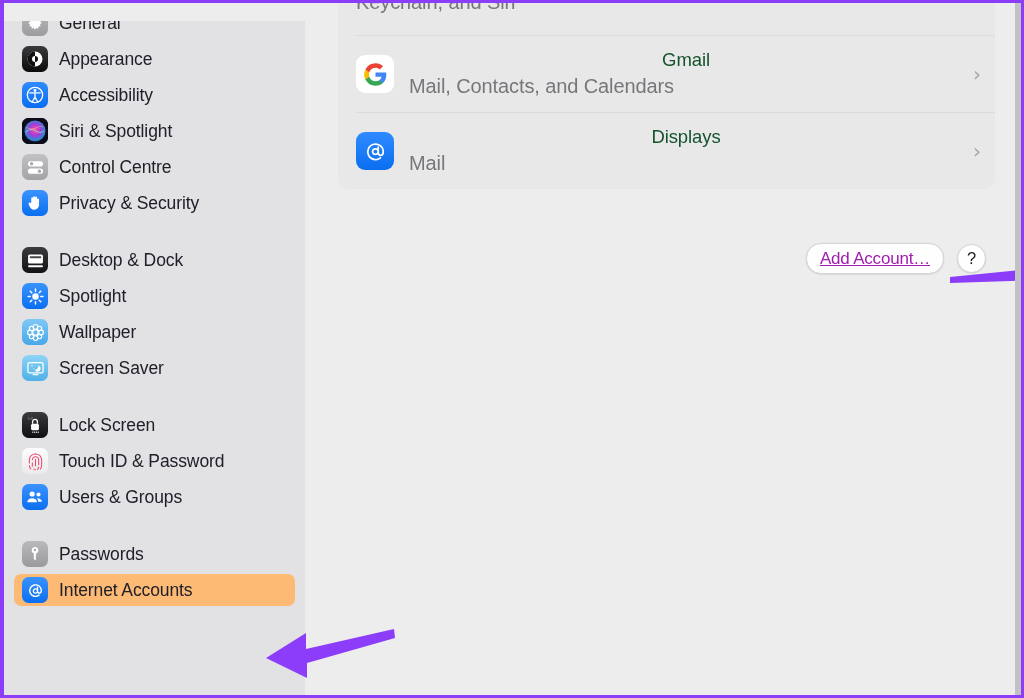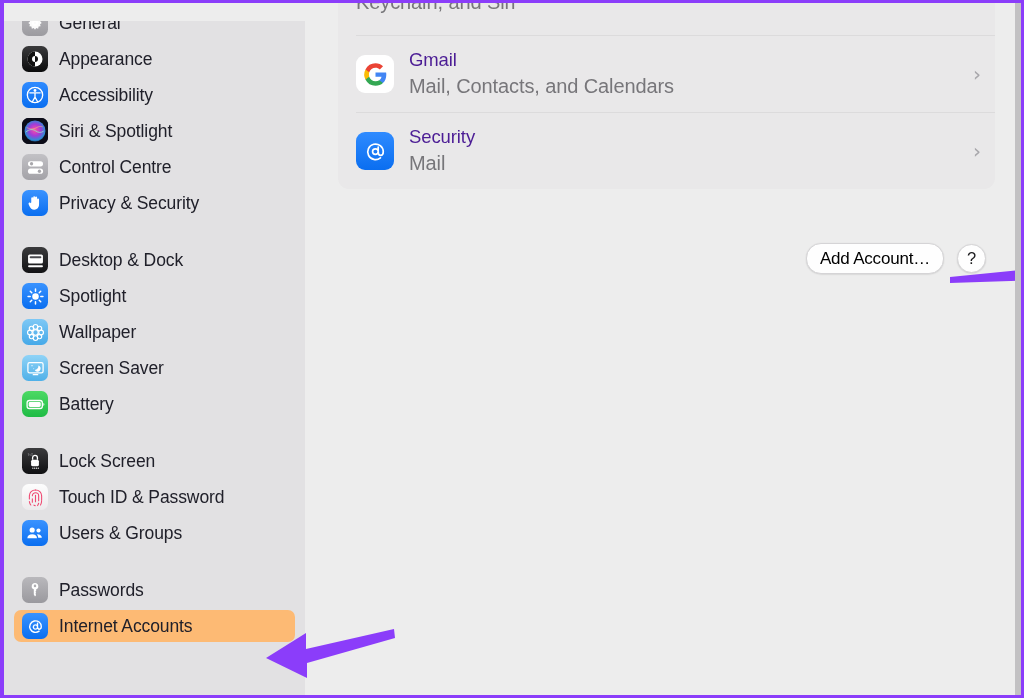--- a/index.html
+++ b/index.html
@@ -113,23 +113,24 @@
     flex: 0 0 38px;
     margin-right: 15px;
     display: flex;
     align-items: center;
     justify-content: center;
     overflow: hidden;
   }
   .acct-text { flex: 1 1 auto; min-width: 0; }
   .acct-title {
     font-size: 18.5px;
-    color: #4c1d95;
+    color: #14532d;
     letter-spacing: -0.1px;
     line-height: 1.28;
+    text-align: center;
   }
   .acct-sub {
     font-size: 20px;
     color: #77767a;
     letter-spacing: -0.1px;
     line-height: 1.33;
     margin-top: 1px;
   }
   .chevron {
     flex: 0 0 auto;
@@ -150,26 +151,27 @@
     gap: 13px;
   }
   #add-account-btn {
     background: #fefefe;
     border: 0.5px solid #d5d4d6;
     border-radius: 15px;
     height: 31px;
     padding: 0 13px;
     font-family: "Liberation Sans", sans-serif;
     font-size: 17px;
-    color: #000000;
+    color: #a21caf;
     letter-spacing: -0.2px;
     box-shadow: 0 0.5px 1.5px rgba(0,0,0,0.14);
     display: flex;
     align-items: center;
     box-sizing: border-box;
+    text-decoration: underline;
   }
   #help-btn {
     width: 29px;
     height: 29px;
     border-radius: 50%;
     background: #fefefe;
     border: 0.5px solid #d5d4d6;
     box-shadow: 0 0.5px 1.5px rgba(0,0,0,0.14);
     display: flex;
     align-items: center;
@@ -317,30 +319,20 @@
             <svg width="19" height="19" viewBox="0 0 24 24">
               <rect x="2.4" y="4.6" width="19.2" height="13" rx="2.2" fill="none" stroke="#fff" stroke-width="1.6"></rect>
               <path d="M15.6 8.2a4 4 0 11-4.6 5.8 5 5 0 004.6-5.8z" fill="#fff"></path>
               <circle cx="7.6" cy="8.4" r=".8" fill="#fff"></circle>
               <circle cx="9.8" cy="12.4" r=".6" fill="#fff"></circle>
               <rect x="8.4" y="19" width="7.2" height="1.5" rx=".7" fill="#fff"></rect>
             </svg>
           </span>
           <span class="sb-label">Screen Saver</span>
         </div>
-        <div class="sb-item">
-          <span class="sb-icon" style="background: linear-gradient(rgb(76, 217, 100), rgb(31, 187, 69));">
-            <svg width="21" height="21" viewBox="0 0 24 24">
-              <rect x="2.4" y="7.4" width="17.4" height="9.2" rx="2.6" fill="none" stroke="#fff" stroke-width="1.5"></rect>
-              <rect x="4.2" y="9.2" width="13.8" height="5.6" rx="1.6" fill="#fff"></rect>
-              <path d="M21 10.4v3.2a1.7 1.7 0 000-3.2z" fill="#fff"></path>
-            </svg>
-          </span>
-          <span class="sb-label">Battery</span>
-        </div>
         <div class="sb-gap"></div>
         <div class="sb-item">
           <span class="sb-icon" style="background: linear-gradient(rgb(59, 59, 61), rgb(15, 15, 17));">
             <svg width="20" height="20" viewBox="0 0 24 24">
               <rect x="7.3" y="10.4" width="9.4" height="8" rx="2" fill="#fff"></rect>
               <path d="M9.1 10.4V8.2a2.9 2.9 0 015.8 0v2.2" fill="none" stroke="#fff" stroke-width="1.6"></path>
               <g fill="#fff">
                 <circle cx="9.4" cy="20.6" r=".8"></circle>
                 <circle cx="11.6" cy="20.6" r=".8"></circle>
                 <circle cx="13.8" cy="20.6" r=".8"></circle>
@@ -428,21 +420,21 @@
           <div class="chevron">›</div>
         </div>
         <div class="acct-sep"></div>
         <div class="acct-row">
           <span class="acct-icon" style="background: linear-gradient(rgb(47, 139, 255), rgb(10, 110, 240));">
             <svg width="27" height="27" viewBox="0 0 24 24">
               <path fill="none" stroke="#fff" stroke-width="1.5" stroke-linecap="round" d="M16.4 17.6a6.9 6.9 0 112.5-5.4c0 2-.85 3.2-2.3 3.2s-2.2-1.2-2.2-3V8.1m0 4a2.5 2.5 0 11-5 0 2.5 2.5 0 015 0z"></path>
             </svg>
           </span>
           <div class="acct-text">
-            <div class="acct-title">Security</div>
+            <div class="acct-title">Displays</div>
             <div class="acct-sub">Mail</div>
           </div>
           <div class="chevron">›</div>
         </div>
       </div>
 
     <div id="btn-row">
       <button id="add-account-btn">Add Account…</button>
       <button id="help-btn">?</button>
     </div>

